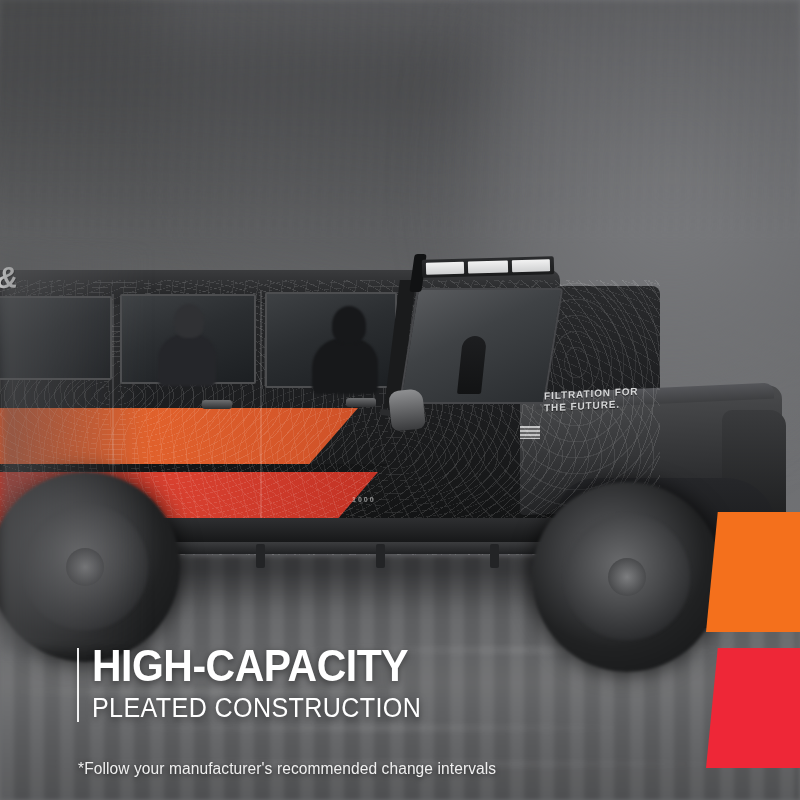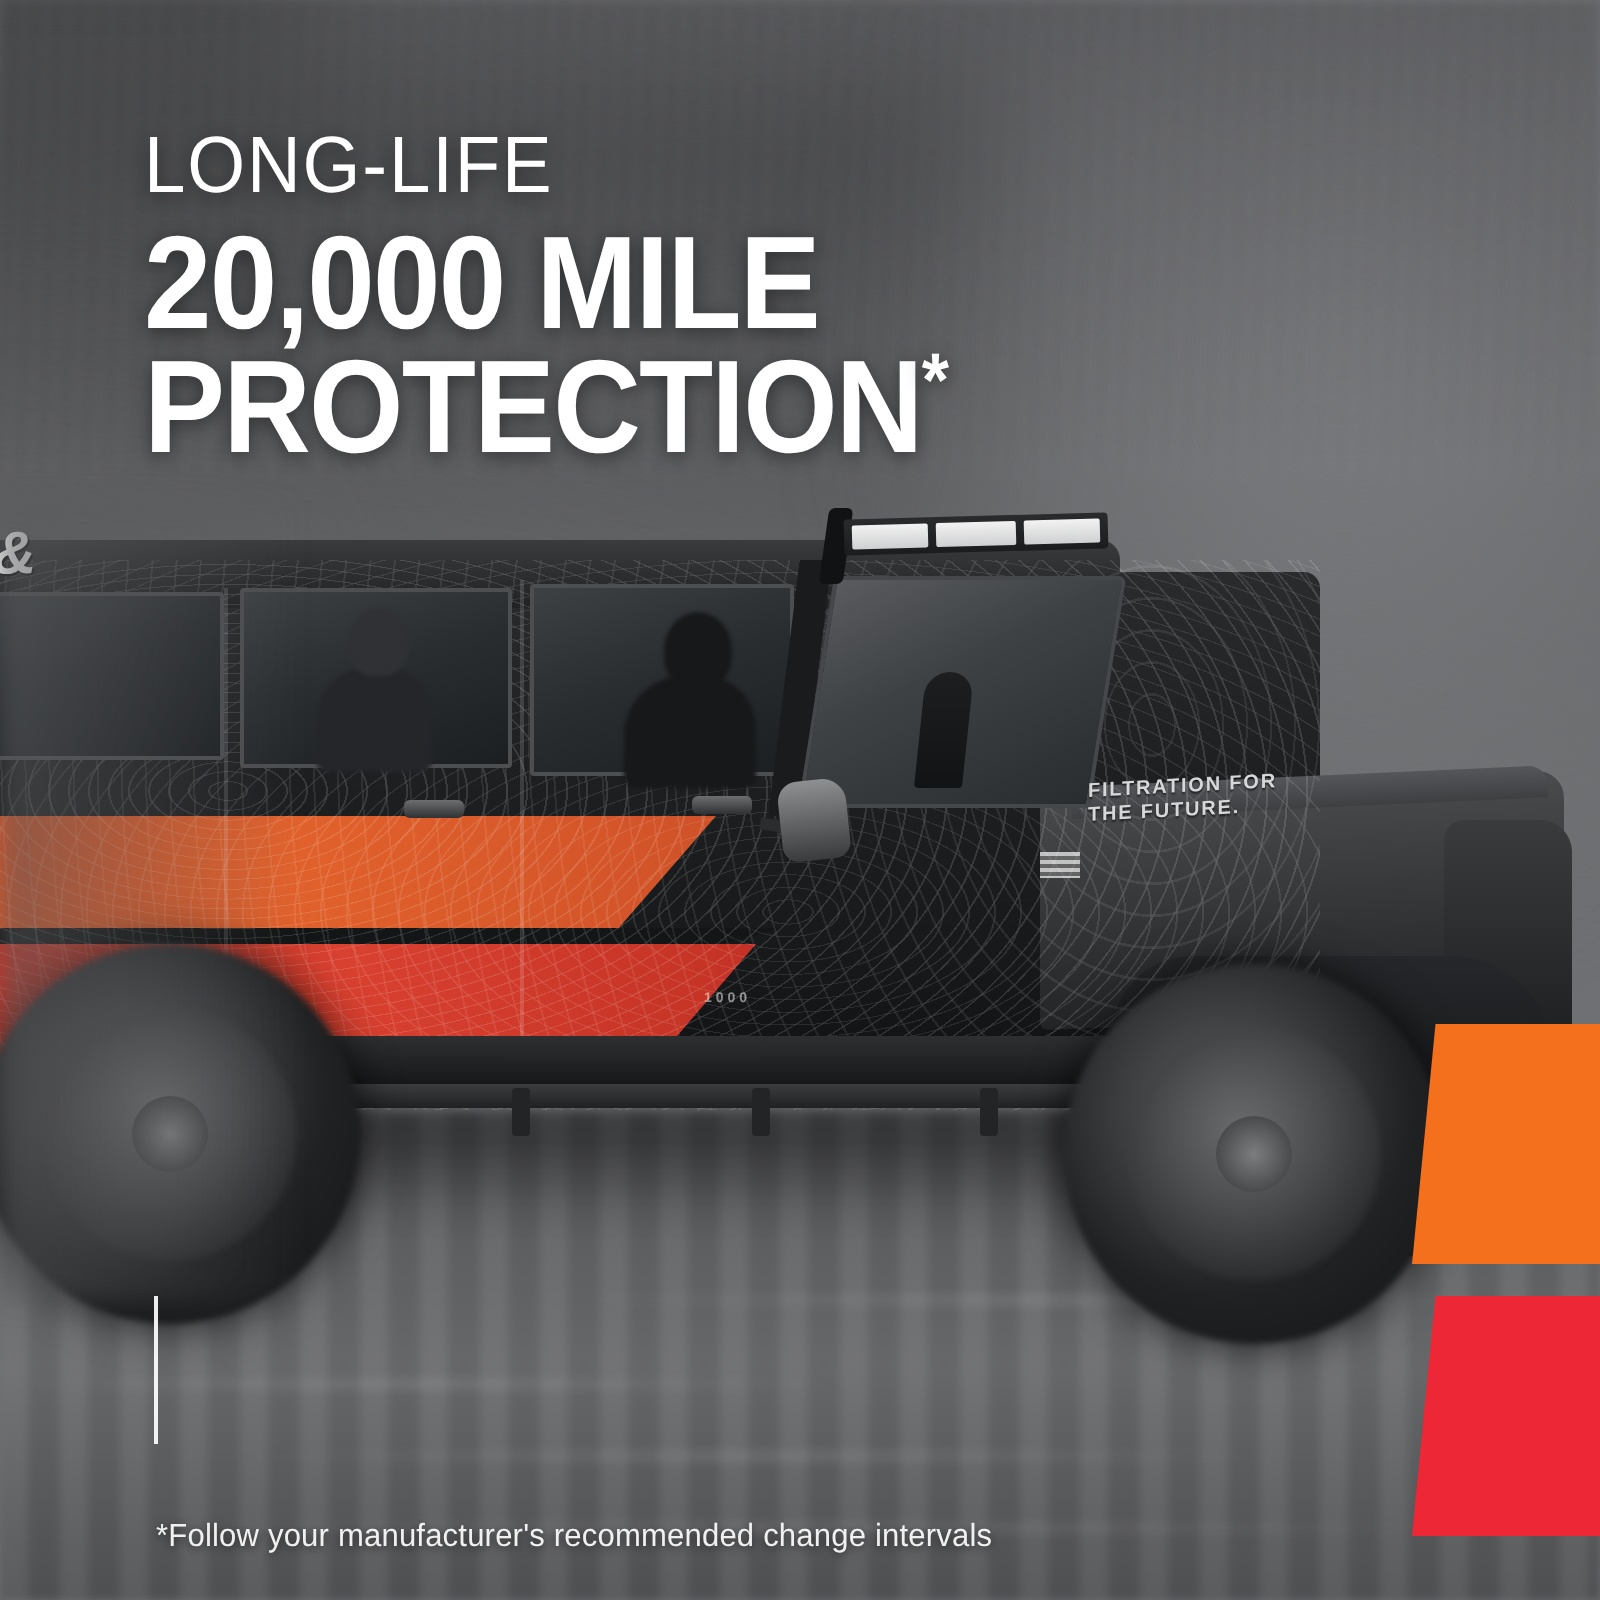--- a/index.html
+++ b/index.html
@@ -504,23 +504,22 @@
     <div class="wheel tire wheel-blur" style="left:572px;top:232px;width:190px;height:190px;"></div>
     <div class="wheel rim wheel-blur" style="left:604px;top:264px;width:126px;height:126px;"></div>
     <div class="wheel hub" style="left:648px;top:308px;width:38px;height:38px;"></div>
   </div>
 
   <div class="motion-left"></div>
 
   <div class="chev orange"></div>
   <div class="chev red"></div>
 
-  <div class="headline-block">
-    <div class="eyebrow">LONG-LIFE</div>
-    <div class="hl1">20,000 MILE</div>
-    <div class="hl2"><span>PROTECTION</span><span class="hl-star">*</span></div>
+
+  <div class="divider-bar"></div>
+  <div class="subhead-block">
+    <div class="sub1">HIGH-CAPACITY</div>
+    <div class="sub2">PLEATED CONSTRUCTION</div>
   </div>
 
-  <div class="divider-bar"></div>
-
   <div class="footnote">*Follow your manufacturer's recommended change intervals</div>
 
 </div>
 
 </body></html>

